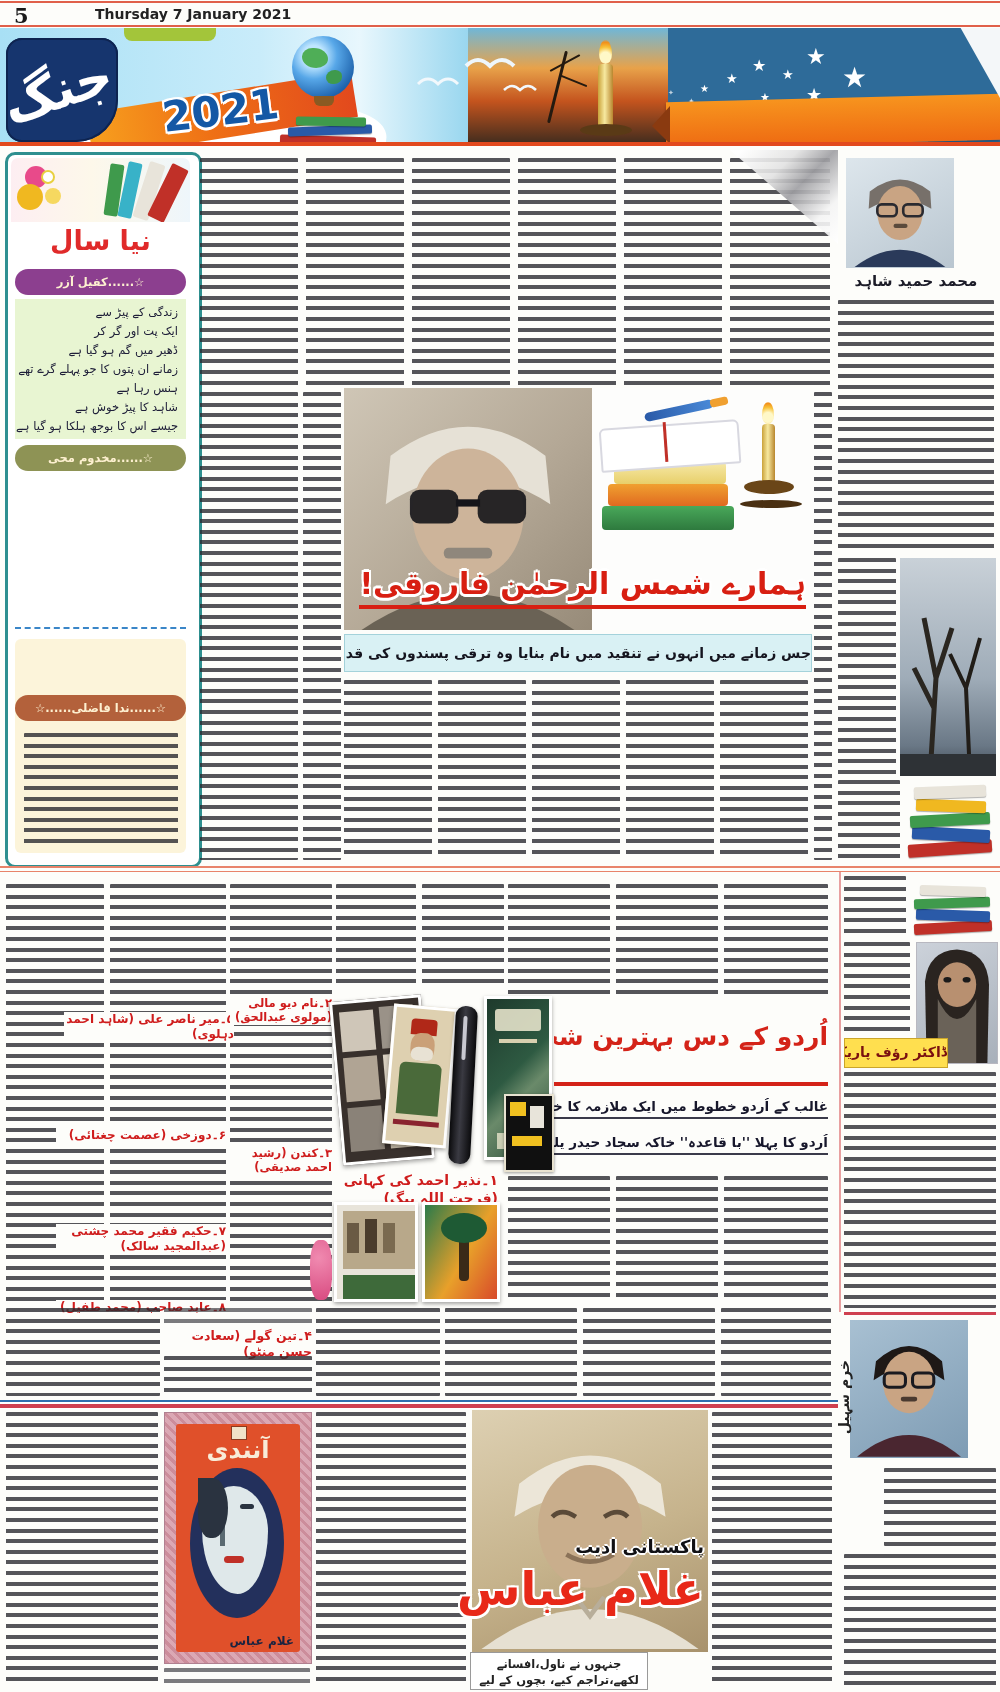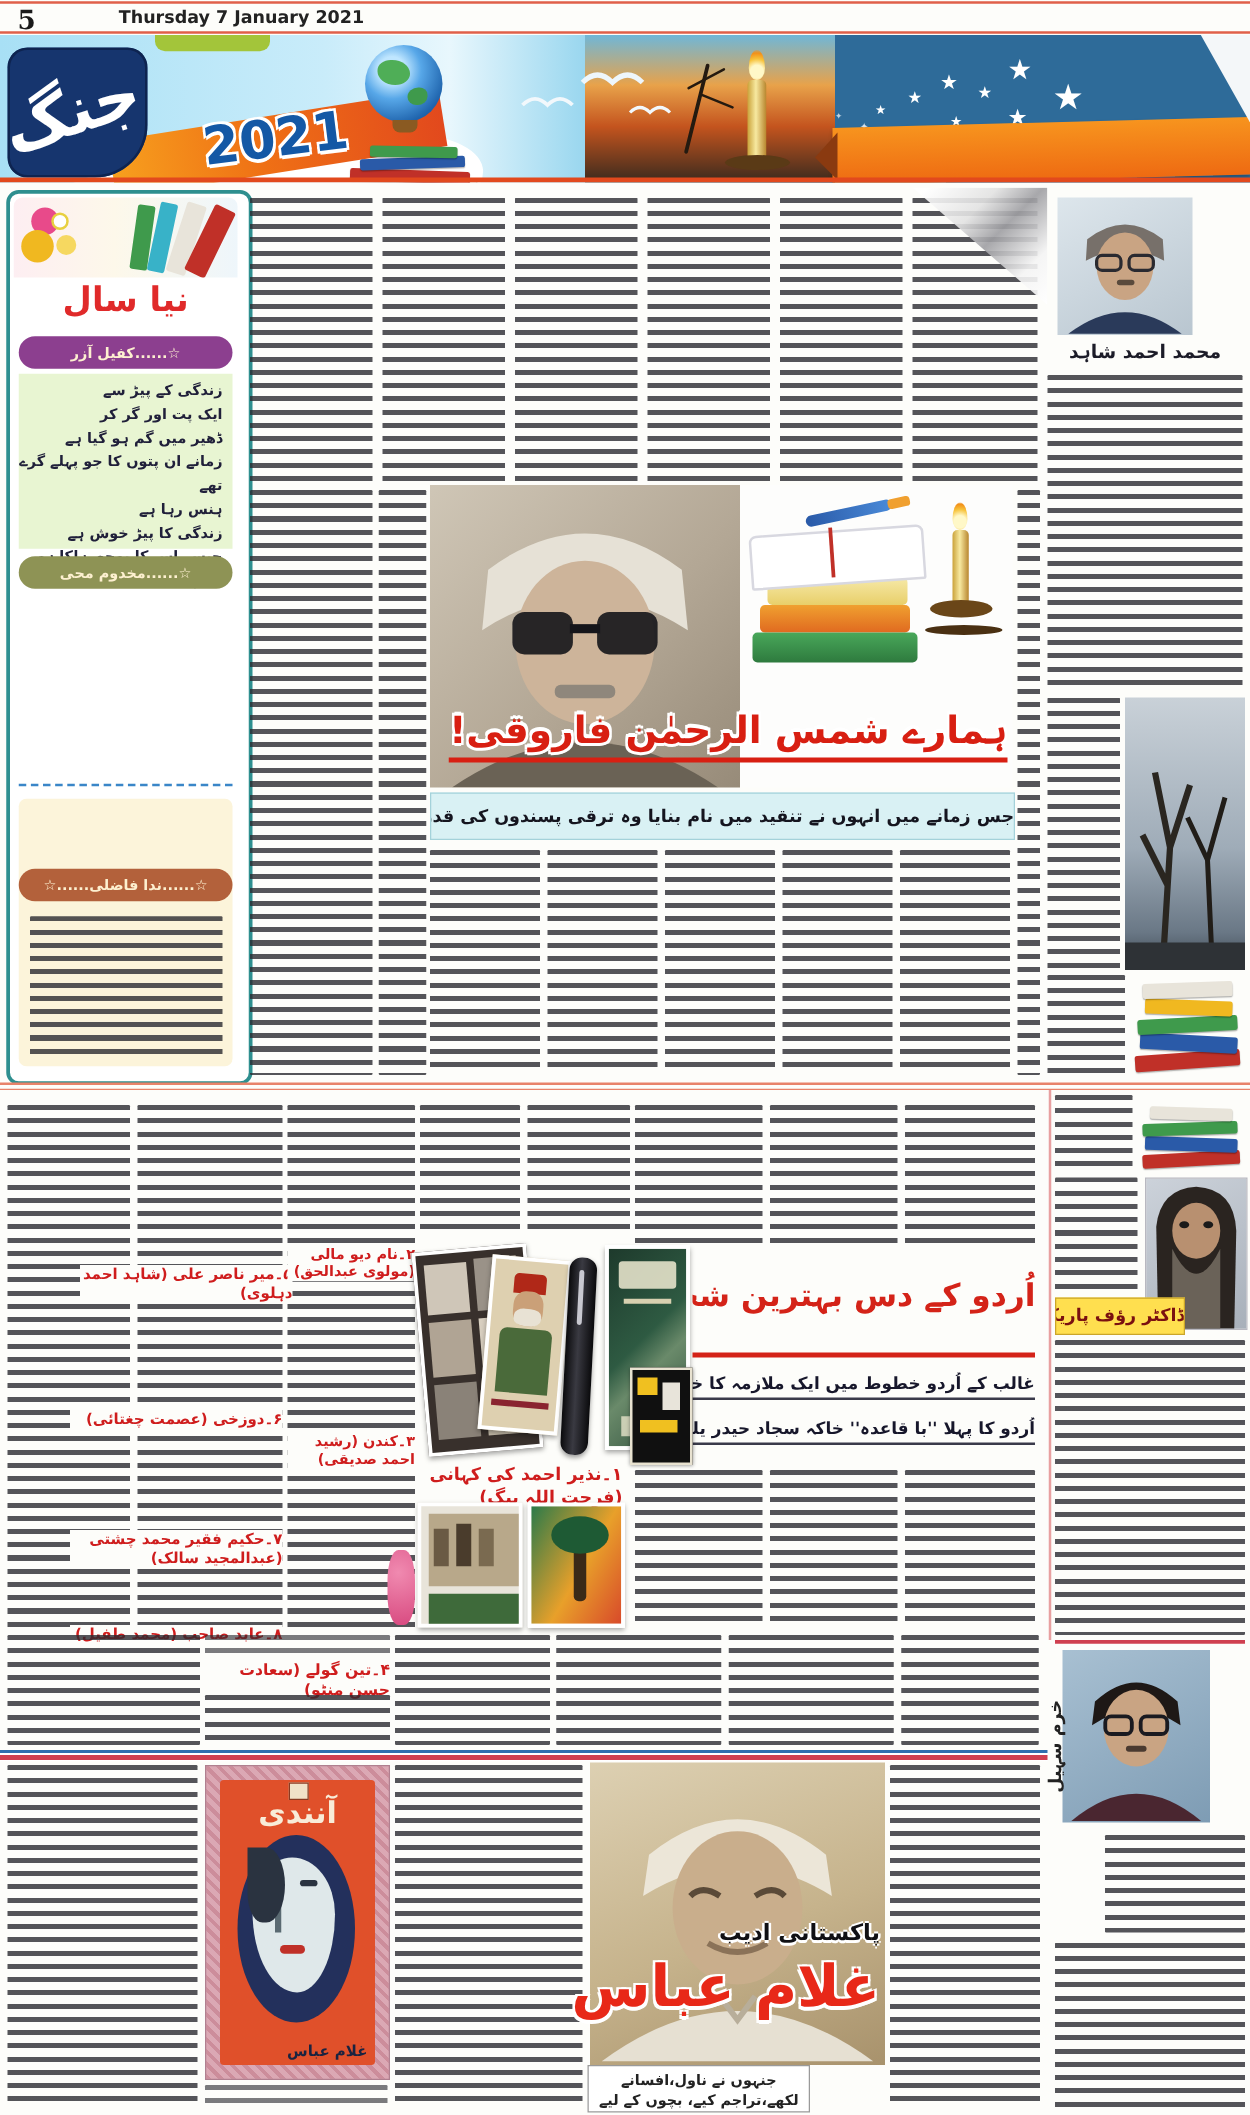--- a/index.html
+++ b/index.html
@@ -4,21 +4,21 @@
 <style>
   html,body{margin:0;padding:0;background:#e8e8e8;}
   #page{position:relative;width:1000px;height:1692px;background:#fdfdfa;overflow:hidden;
         font-family:"DejaVu Sans",sans-serif;color:#1a1a1a;margin:0 auto;}
   .abs{position:absolute;}
   
   .ft{background-image:repeating-linear-gradient(180deg,#2a2a30 0px,#2a2a30 4px,transparent 4px,transparent 10.6px);
       opacity:.8;border-radius:1px;}
   .ft.lt{opacity:.62;}
   .rule{background:#e0604a;}
-  .u{direction:rtl;unicode-bidi:embed;font-weight:bold;}
+  .u{direction:rtl;unicode-bidi:embed;}
   
   .pgnum{font-family:"DejaVu Serif",serif;font-weight:bold;font-size:21px;}
   .hdate{font-size:14px;font-weight:bold;color:#222;}
   .hmast{font-size:14px;font-weight:bold;color:#222;text-align:center;width:100%;}
   
   #banner{left:0;top:28px;width:1000px;height:118px;overflow:hidden;
      background:linear-gradient(90deg,#a8e0f5 0%,#c9ecfa 26%,#e8f7fd 36%,#9fd9f0 46%,#79c3e4 52%,#58a8cf 58%,#2e6b99 66%,#2e6b99 100%);}
   .logo-sq{left:6px;top:10px;width:112px;height:104px;background:#16356e;border-radius:16px 16px 42px 16px;
      box-shadow:0 0 0 2px #0e2450 inset;}
   .logo-txt{left:10px;top:18px;width:104px;height:90px;color:#fff;font-size:52px;font-weight:bold;
@@ -176,21 +176,21 @@
       <div class="sb-book" style="left:148px;top:6px;width:18px;height:58px;background:#c03028;transform:rotate(26deg)"></div>
     </div>
     <div class="abs sb-title u">نیا سال</div>
     <div class="abs poet-bar u" style="top:114px;background:#8c3f8f">☆......کفیل آزر امروہوی......☆</div>
     <div class="abs poem u" style="top:144px;height:140px;background:#e8f5d2">
       <div>زندگی کے پیڑ سے</div>
         <div>ایک پت اور گر کر</div>
       <div>ڈھیر میں گم ہو گیا ہے</div>
         <div>زمانے ان پتوں کا جو پہلے گرے تھے</div>
       <div>ہنس رہا ہے</div>
-        <div>زندگی کا پیڑ خوش ہے</div>
+        <div>شاہد کا پیڑ خوش ہے</div>
       <div>جیسے اس کا بوجھ ہلکا ہو گیا ہے</div>
     </div>
     <div class="abs poet-bar u" style="top:290px;background:#8e9355">☆......مخدوم محی الدین......☆</div>
     <div class="abs dash" style="top:472px"></div>
     <div class="abs cream" style="top:484px;height:214px"></div>
     <div class="abs poet-bar u" style="top:540px;background:#b3613b">☆......ندا فاضلی......☆</div>
     <div class="abs ft" style="left:16px;top:578px;width:154px;height:112px"></div>
   </div>
 
   <div class="abs ft" style="left:200px;top:158px;width:98px;height:228px"></div>
@@ -240,21 +240,21 @@
     <svg viewBox="0 0 100 100" style="width:100%;height:100%">
       <path d="M22,30 Q50,8 78,30 L79,46 Q50,30 21,46 Z" fill="#8a8millis" fill-opacity="0"></path>
       <path d="M22,30 Q50,8 78,30 L79,46 Q50,30 21,46 Z" fill="#77706a"></path>
       <ellipse cx="50" cy="50" rx="21" ry="25" fill="#c9a483"></ellipse>
       <rect x="29" y="42" width="18" height="11" rx="4" fill="none" stroke="#2a2a30" stroke-width="2.4"></rect>
       <rect x="53" y="42" width="18" height="11" rx="4" fill="none" stroke="#2a2a30" stroke-width="2.4"></rect>
       <rect x="44" y="60" width="13" height="4" rx="2" fill="#5a4a3c"></rect>
       <path d="M8,100 Q50,68 92,100 Z" fill="#2a3a5a"></path>
     </svg>
   </div>
-  <div class="abs byname u" style="left:836px;top:272px;width:160px">محمد احمد شاہد</div>
+  <div class="abs byname u" style="left:836px;top:272px;width:160px">محمد حمید شاہد</div>
   <div class="abs ft" style="left:838px;top:300px;width:156px;height:254px"></div>
   <div class="abs treesph">
     <svg viewBox="0 0 96 218" style="width:100%;height:100%">
       <path d="M30,218 L36,120 L24,60 M36,120 L52,70 M34,150 L14,110" stroke="#2a2620" stroke-width="5" fill="none"></path>
       <path d="M70,218 L66,130 L80,80 M66,130 L50,96" stroke="#211d18" stroke-width="4" fill="none"></path>
       <rect x="0" y="196" width="96" height="22" fill="#2e3236"></rect>
     </svg>
   </div>
   <div class="abs ft" style="left:838px;top:558px;width:58px;height:218px"></div>
   <div class="abs bookpile" style="left:906px;top:780px;width:90px;height:82px">

